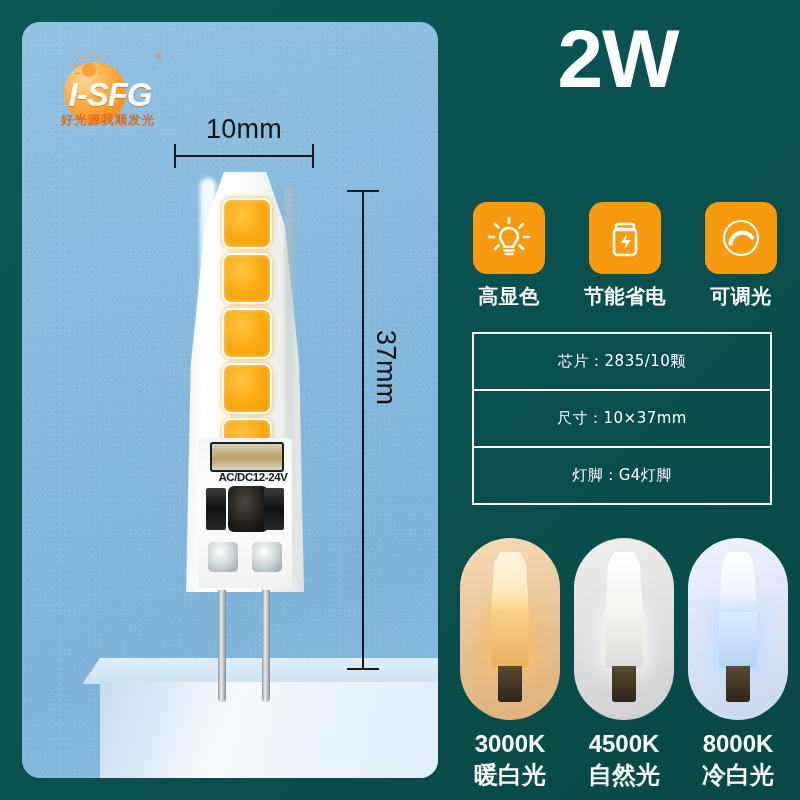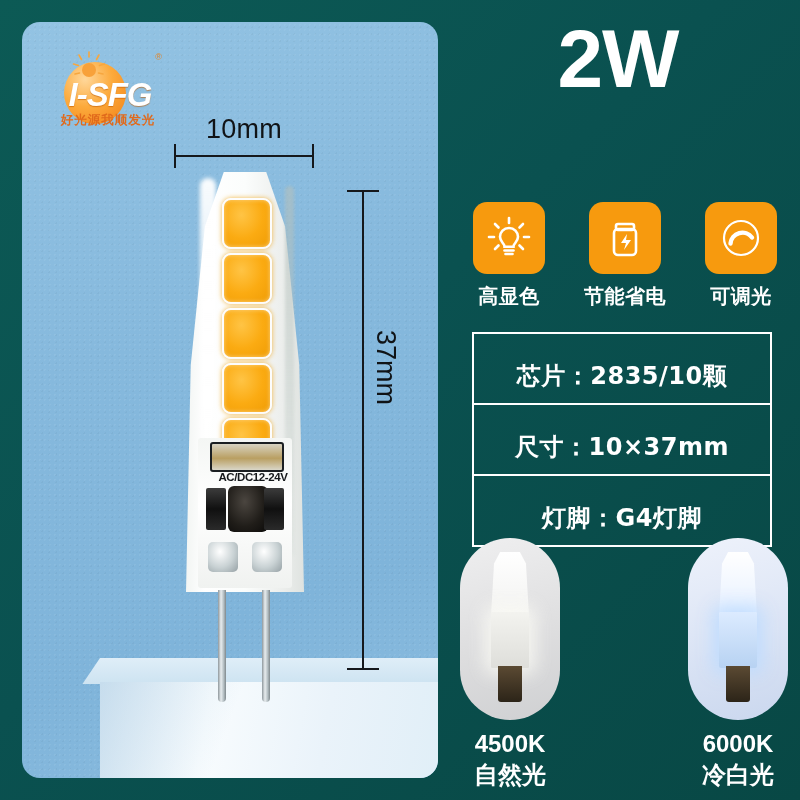--- a/index.html
+++ b/index.html
@@ -171,23 +171,22 @@
   }
 
   
   .spec-table{
     position:absolute;left:24px;top:332px;width:296px;
     border:2px solid #ffffff;
   }
   .spec-row{
     height:55px;display:flex;align-items:center;justify-content:center;
     border-bottom:2px solid #ffffff;
-    font-size:24px;font-weight:700;color:#ffffff;letter-spacing:.5px;
+    font-size:15px;font-weight:400;color:#ffffff;letter-spacing:.5px;
     font-family:"DejaVu Sans",sans-serif;
-    margin-top:14px;
   }
   .spec-row:last-child{border-bottom:none;}
 
   
   .cct{position:absolute;left:10px;top:538px;width:332px;display:flex;justify-content:space-between;}
   .cct-item{width:104px;text-align:center;}
   .cct-swatch{
     width:100px;height:182px;margin:0 auto;border-radius:50px;overflow:hidden;position:relative;
   }
   .cct-swatch.warm{background:linear-gradient(165deg,#f6dcb9 0%,#e8c191 55%,#dfb07a 100%);}
@@ -327,20 +326,31 @@
     </div>
 
     <div class="spec-table">
       <div class="spec-row">芯片：2835/10颗</div>
       <div class="spec-row">尺寸：10×37mm</div>
       <div class="spec-row">灯脚：G4灯脚</div>
     </div>
 
     <div class="cct">
 
+      <div class="cct-item">
+        <div class="cct-swatch warm">
+          <div class="mini">
+            <div class="mini-cap"></div>
+            <div class="mini-body"></div>
+            <div class="mini-base"></div>
+          </div>
+        </div>
+        <div class="cct-k">3000K</div>
+        <div class="cct-name">暖白光</div>
+      </div>
 
       <div class="cct-item">
         <div class="cct-swatch neutral">
           <div class="mini">
             <div class="mini-cap"></div>
             <div class="mini-body"></div>
             <div class="mini-base"></div>
           </div>
         </div>
         <div class="cct-k">4500K</div>
@@ -348,19 +358,19 @@
       </div>
 
       <div class="cct-item">
         <div class="cct-swatch cool">
           <div class="mini">
             <div class="mini-cap"></div>
             <div class="mini-body"></div>
             <div class="mini-base"></div>
           </div>
         </div>
-        <div class="cct-k">6000K</div>
+        <div class="cct-k">8000K</div>
         <div class="cct-name">冷白光</div>
       </div>
 
     </div>
   </div>
 </div>
 
 </body></html>

